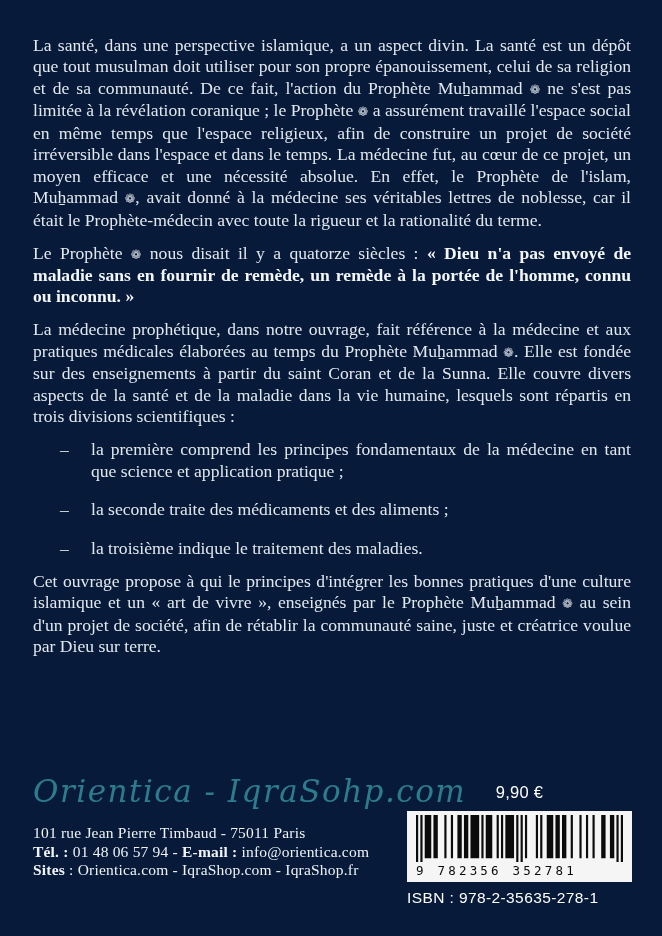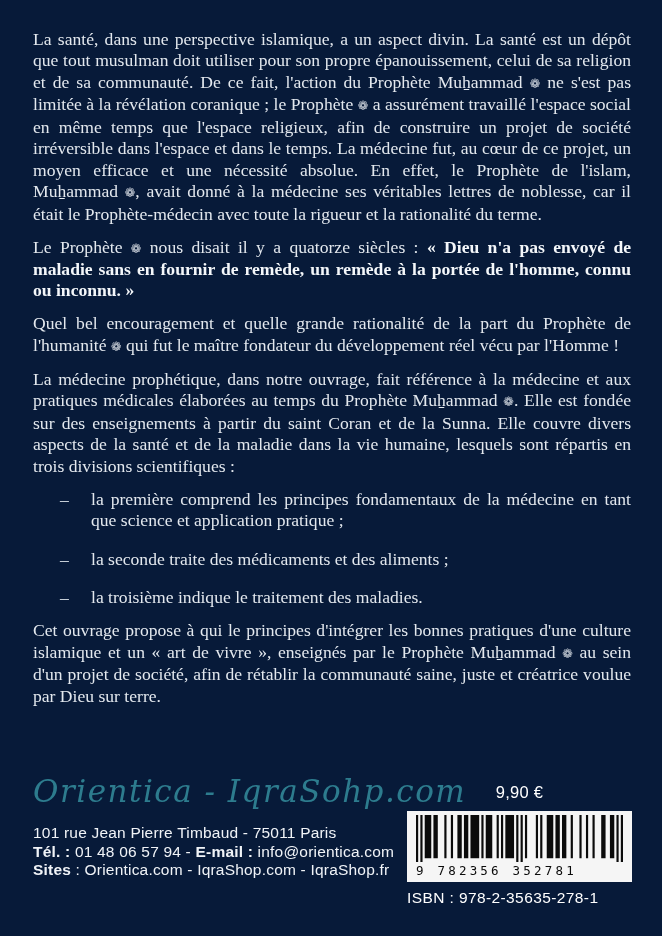--- a/index.html
+++ b/index.html
@@ -10,21 +10,21 @@
   html,body{margin:0;padding:0;background:var(--bg);}
   .cover{
     position:relative;
     width:662px;height:936px;
     background:var(--bg);
     color:var(--ink);
     font-family:"Liberation Serif", serif;
     overflow:hidden;
     margin:0 auto;
   }
-  .text-block{position:absolute;top:29px;left:33px;right:31px;}
+  .text-block{position:absolute;top:35px;left:33px;right:31px;}
   p.para{
     margin:0 0 11.5px 0;
     font-size:17.6px;
     line-height:21.45px;
     text-align:justify;
   }
   .seg-bold{font-weight:700;color:#f4f7fa;}
   .honorific{
     font-family:"DejaVu Sans", sans-serif;
     font-size:0.72em;
@@ -50,21 +50,21 @@
     font-family:"DejaVu Serif", serif;
     font-style:italic;
     color:var(--teal);
     font-size:31px;
     letter-spacing:1.5px;
     line-height:54px;
     white-space:nowrap;
     margin:2px 0 6px 0;
   }
   .contact{
-    font-family:Liberation Sans, sans-serif;
+    font-family:Liberation Serif, serif;
     font-size:15.5px;
     line-height:18.5px;
     color:#f0f3f7;
     letter-spacing:.2px;
   }
   .contact b{font-weight:700;}
   .footer-right{
     flex:none;width:225px;
     font-family:"Liberation Sans", sans-serif;
     color:#ffffff;
@@ -101,21 +101,20 @@
   }
 </style>
 </head>
 <body>
 
 <div class="cover">
 
   <div class="text-block">
     <p class="para"><span>La santé, dans une perspective islamique, a un aspect divin. La santé est un dépôt que tout musulman doit utiliser pour son propre épanouissement, celui de sa religion et de sa communauté. De ce fait, l'action du Prophète Muẖammad </span><span class="honorific">❁</span><span> ne s'est pas limitée à la révélation coranique ; le Prophète </span><span class="honorific">❁</span><span> a assurément travaillé l'espace social en même temps que l'espace religieux, afin de construire un projet de société irréversible dans l'espace et dans le temps. La médecine fut, au cœur de ce projet, un moyen efficace et une nécessité absolue. En effet, le Prophète de l'islam, Muẖammad </span><span class="honorific">❁</span><span>, avait donné à la médecine ses véritables lettres de noblesse, car il était le Prophète-médecin avec toute la rigueur et la rationalité du terme.</span></p>
     <p class="para"><span>Le Prophète </span><span class="honorific">❁</span><span> nous disait il y a quatorze siècles : </span><span class="seg-bold">« Dieu n'a pas envoyé de maladie sans en fournir de remède, un remède à la portée de l'homme, connu ou inconnu. »</span></p>
-    <p class="para"><span>Quel bel encouragement et quelle grande rationalité de la part du Prophète de l'humanité </span><span class="honorific">❁</span><span> qui fut le maître fondateur du développement réel vécu par l'Homme !</span></p>
     <p class="para"><span>La médecine prophétique, dans notre ouvrage, fait référence à la médecine et aux pratiques médicales élaborées au temps du Prophète Muẖammad </span><span class="honorific">❁</span><span>. Elle est fondée sur des enseignements à partir du saint Coran et de la Sunna. Elle couvre divers aspects de la santé et de la maladie dans la vie humaine, lesquels sont répartis en trois divisions scientifiques :</span></p>
 
     <div class="div-list">
       <div class="list-item">
         <span class="list-marker">–</span>
         <span class="list-text">la première comprend les principes fondamentaux de la médecine en tant que science et application pratique ;</span>
       </div>
       <div class="list-item">
         <span class="list-marker">–</span>
         <span class="list-text">la seconde traite des médicaments et des aliments ;</span>

